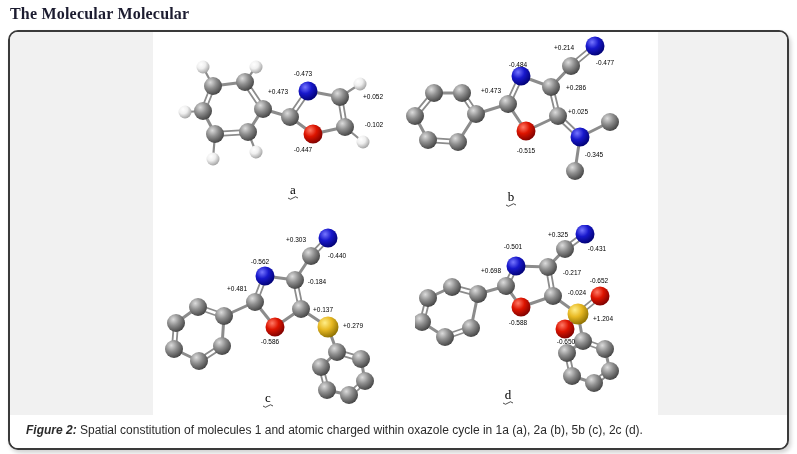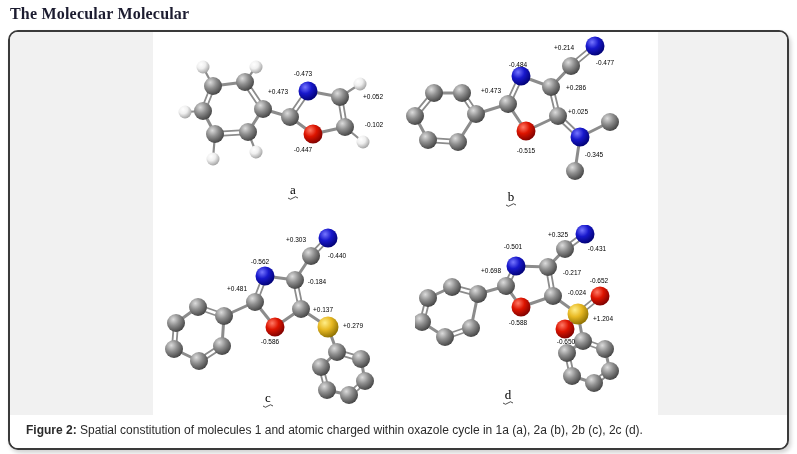--- a/index.html
+++ b/index.html
@@ -11,21 +11,21 @@
     margin: 2px 0 7px 2px; }
   .panel { width: 781px; height: 420px; border: 2px solid #3a3a3a; border-radius: 10px;
     background: #ffffff; overflow: hidden; box-shadow: 2px 3px 4px rgba(0,0,0,.18);
     display: flex; flex-direction: column; }
   .figure-area { position: relative; height: 383px; background: #f1f1f1; flex: none; }
   .figure-canvas { position: absolute; left: 143px; top: 0; width: 505px; height: 383px;
     background: #ffffff; }
   .mol { position: absolute; }
   .caption { flex: 1; background: #ffffff; padding: 8px 16px 6px 16px;
     font-size: 12px; color: #2b2b2b; line-height: 1.3; }
-  .caption b { font-weight: bold; }
+  .caption b { font-weight: bold; font-style: italic; }
   svg text.charge { font-family: "Liberation Sans", sans-serif; font-size: 6.5px; fill: #000; }
   svg text.sub { font-family: "Liberation Serif", "DejaVu Serif", serif; font-size: 13px; fill: #000; }
 </style>
 </head>
 <body>
 
 <h1 class="page-title">The Molecular Molecular</h1>
 
 <div class="panel">
   <div class="figure-area">
@@ -370,14 +370,14 @@
           <text x="162" y="70" text-anchor="middle" class="charge">-0.024</text>
           <text x="103" y="100" text-anchor="middle" class="charge">-0.588</text>
           <text x="184" y="58" text-anchor="middle" class="charge">-0.652</text>
           <text x="188" y="96" text-anchor="middle" class="charge">+1.204</text>
           <text x="151" y="119" text-anchor="middle" class="charge">-0.650</text>
           <text x="93" y="174" text-anchor="middle" class="sub">d</text>
           <path d="M 88 178 q 2.5 2.5 5 0 t 5 0" stroke="#000" stroke-width="0.7" fill="none"></path>
         </svg>
       </div>
   </div>
-  <p class="caption"><b>Figure 2:</b><span> Spatial constitution of molecules 1 and atomic charged within oxazole cycle in 1a (a), 2a (b), 2b (c), 2c (d).</span></p>
+  <p class="caption"><b>Figure 2:</b><span> Spatial constitution of molecules 1 and atomic charged within oxazole cycle in 1a (a), 2a (b), 5b (c), 2c (d).</span></p>
 </div>
 
 </body></html>

